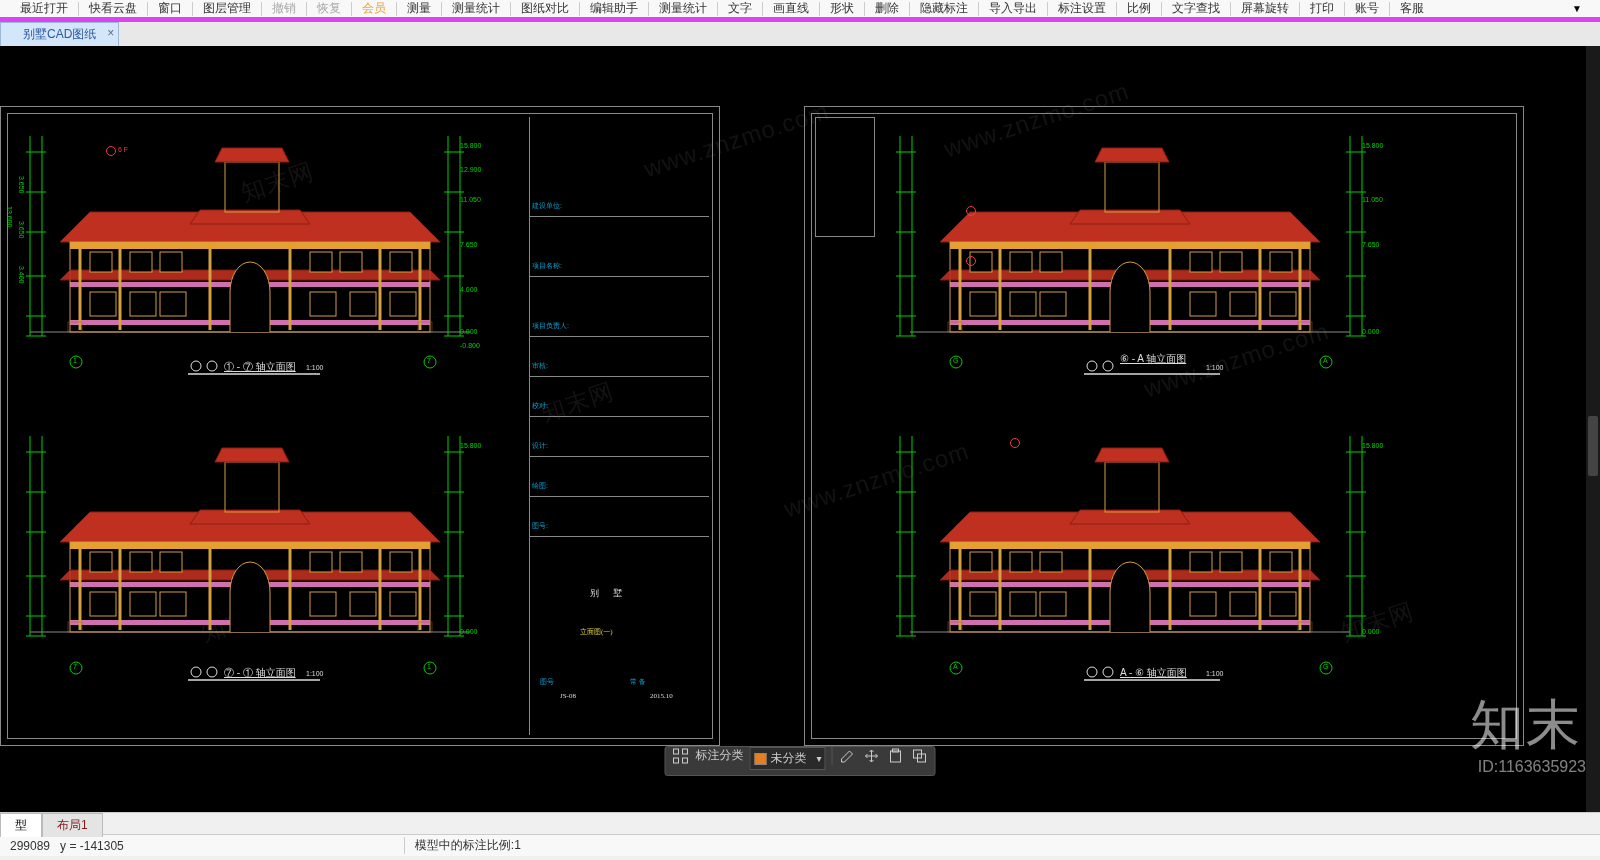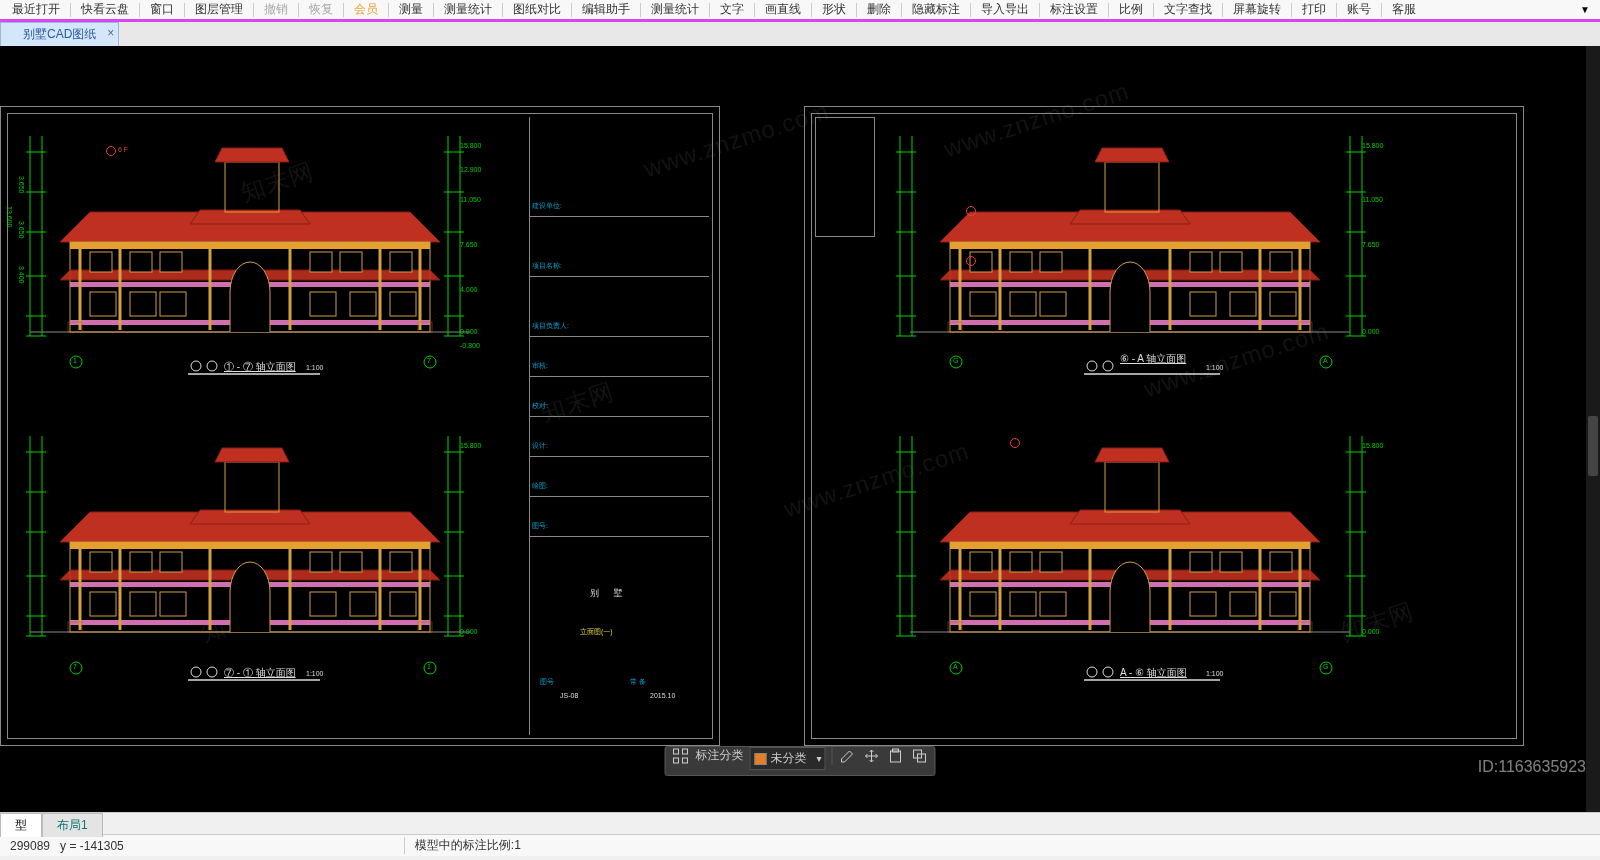--- a/index.html
+++ b/index.html
@@ -1,18 +1,18 @@
 <!DOCTYPE html>
 <html><head>
 <meta charset="utf-8">
 <style>
 * { margin: 0; padding: 0; box-sizing: border-box; }
 body { font-family: "Microsoft YaHei", sans-serif; font-size: 12px; background: #f0f0f0; width: 1600px; height: 860px; overflow: hidden; position: relative; }
 
-.menubar { height: 22px; background: #f8f8f8; border-bottom: 3px solid #d946ef; display: flex; align-items: center; padding: 0 4px; text-align: right; }
+.menubar { height: 22px; background: #f8f8f8; border-bottom: 5px solid #d946ef; display: flex; align-items: center; padding: 0 12px; text-align: right; }
 .menubar .item { padding: 2px 8px; color: #333; cursor: pointer; white-space: nowrap; }
 .menubar .item.disabled { color: #aaa; }
 .menubar .item.highlight { color: #e6a23c; }
 .menubar .sep { width: 1px; height: 14px; background: #ccc; margin: 0 2px; }
 .menubar .dropdown-arrow { margin-left: auto; padding: 0 6px; font-size: 10px; cursor: pointer; }
 
 .tabbar { height: 24px; background: #e8e8e8; display: flex; align-items: flex-end; }
 .tabbar .tab { background: #d4e6f9; border: 1px solid #9cb8d6; border-bottom: none; padding: 3px 22px 3px 22px; position: relative; font-size: 12px; color: #2c5aa0; }
 .tabbar .tab .close { position: absolute; right: 4px; top: 3px; color: #668; cursor: pointer; font-size: 12px; }
 
@@ -31,35 +31,35 @@
 .dim-text.v { writing-mode: vertical-rl; }
 .red-mark { position: absolute; width: 10px; height: 10px; border: 1px solid #f04040; border-radius: 50%; }
 .red-text { position: absolute; color: #f04040; font-size: 7px; }
 
 .draw-title { position: absolute; color: #ddd; font-size: 10px; white-space: nowrap; text-decoration: underline; }
 .draw-scale { position: absolute; color: #ddd; font-size: 7px; }
 
 
 .tb-row { position: absolute; height: 20px; border-bottom: 1px solid #888; width: 100%; }
 .tb-label { color: #0aa0d0; font-size: 7px; padding: 4px 2px; }
-.tb-val { color: #ddd; font-size: 7px; position: absolute; }
+.tb-val { color: #ddd; font-size: 7px; position: absolute; font-family: Liberation Serif, serif; }
 
 
 .bottom-toolbar { position: absolute; bottom: 36px; left: 50%; transform: translateX(-50%); background: #3a3a3a; border: 1px solid #555; border-radius: 3px; height: 30px; display: flex; align-items: flex-start; padding: 0 6px; gap: 6px; }
 .bottom-toolbar .tb-icon { width: 18px; height: 18px; display: flex; align-items: center; justify-content: center; cursor: pointer; color: #ccc; }
 .bottom-toolbar .tb-text { color: #ccc; font-size: 12px; }
 .bottom-toolbar .tb-dropdown { background: #2a2a2a; border: 1px solid #555; color: #ccc; padding: 2px 18px 2px 4px; font-size: 12px; position: relative; display: flex; align-items: center; gap: 4px; }
 .bottom-toolbar .tb-dropdown .swatch { width: 12px; height: 12px; background: #e67e22; border: 1px solid #888; }
 .bottom-toolbar .tb-dropdown::after { content: "▾"; position: absolute; right: 3px; font-size: 10px; }
 .bottom-toolbar .vsep { width: 1px; height: 18px; background: #555; }
 
 
 .layout-tabs { height: 22px; background: #f0f0f0; display: flex; align-items: center; border-top: 1px solid #ccc; }
 .layout-tabs .ltab { padding: 3px 14px; border: 1px solid #bbb; background: #fff; border-bottom: none; font-size: 12px; position: relative; top: 1px; }
-.layout-tabs .ltab.inactive { background: #e4e4e4; color: #0f766e; }
+.layout-tabs .ltab.inactive { background: #e4e4e4; color: #7f1d1d; }
 
 
 .status-bar { height: 22px; background: #f8f8f8; border-top: 1px solid #ccc; display: flex; align-items: center; font-size: 12px; color: #333; }
 .status-bar .coord { padding: 0 10px; }
 .status-bar .scale-info { margin-left: 270px; border-left: 1px solid #ccc; padding: 0 10px; }
 
 
 .brand-wm { position: absolute; right: 18px; bottom: 50px; color: rgba(255,255,255,0.55); font-size: 54px; font-weight: 300; font-family: "SimHei", sans-serif; letter-spacing: 2px; pointer-events: none; }
 .brand-id { position: absolute; right: 14px; bottom: 36px; color: rgba(255,255,255,0.5); font-size: 16px; font-family: Arial; pointer-events: none; }
 
@@ -392,20 +392,21 @@
           <rect x="2" y="2" width="8" height="8" fill="none" stroke="#ccc"></rect>
           <rect x="6" y="6" width="8" height="8" fill="none" stroke="#ccc"></rect>
         </svg>
     </div>
   </div>
 
   <div class="scrollbar-v">
     <div class="thumb" style="top:370px; height:60px"></div>
   </div>
 
+  <div class="brand-wm">知末</div>
   <div class="brand-id">ID:1163635923</div>
 </div>
 
 <div class="layout-tabs">
   <div class="ltab">型</div>
   <div class="ltab inactive">布局1</div>
 </div>
 
 <div class="status-bar">
   <div class="coord">

